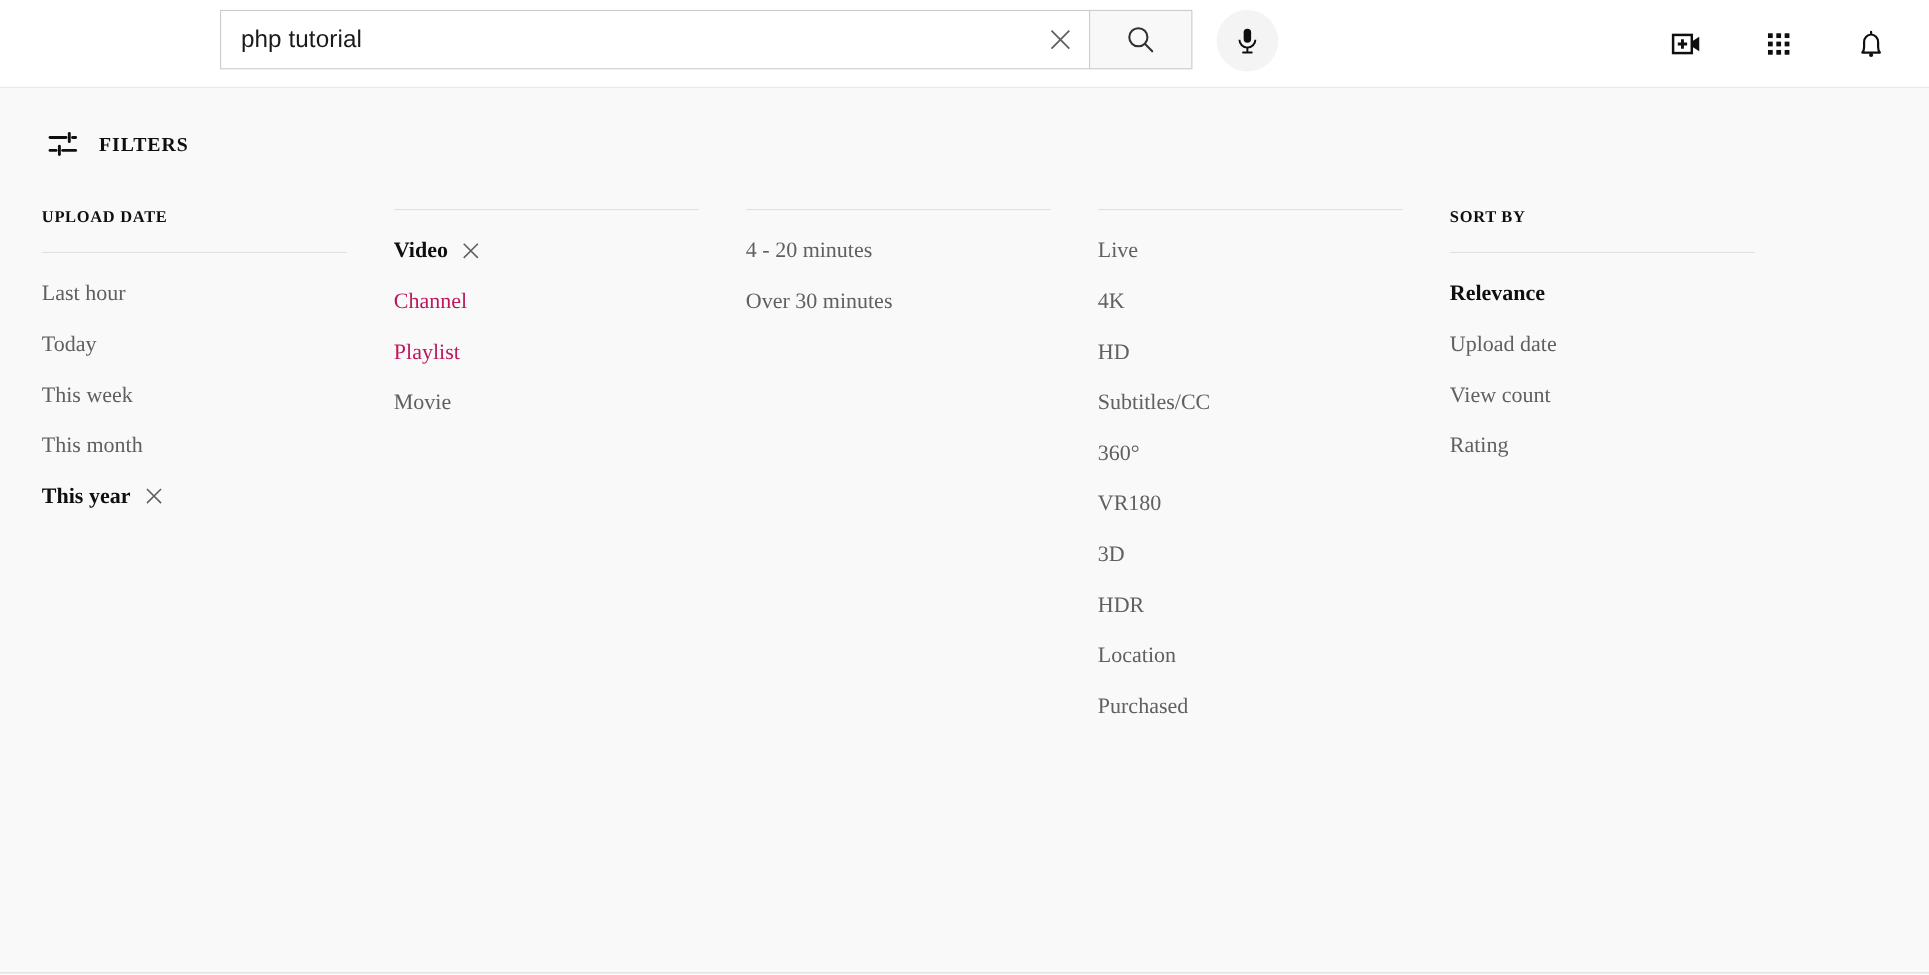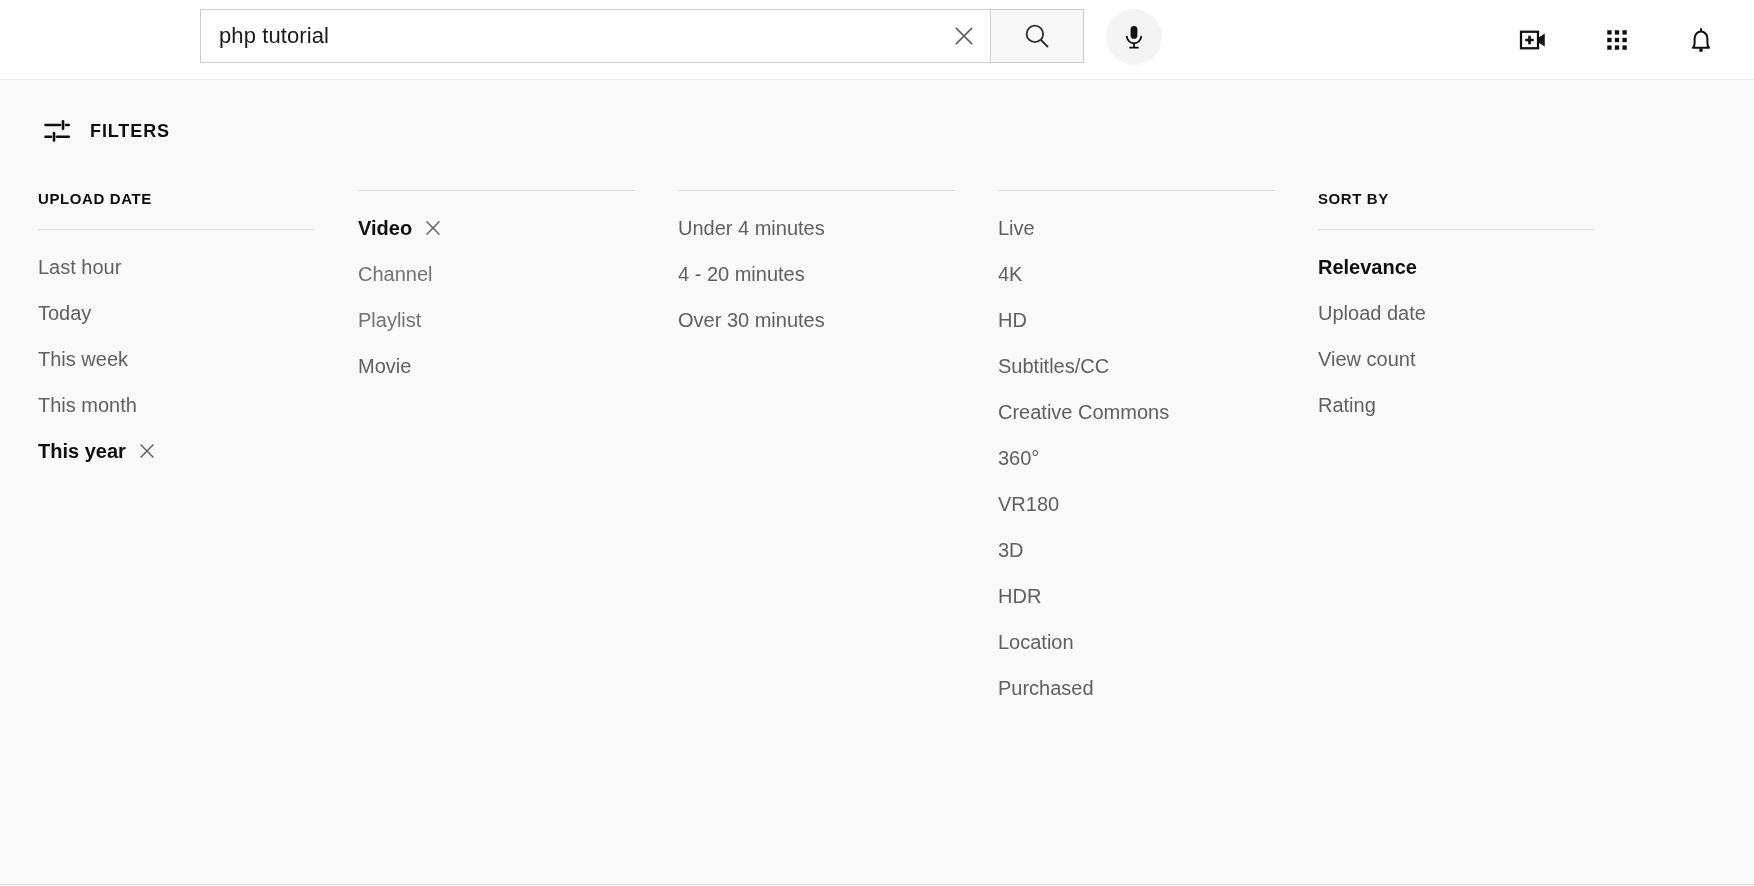--- a/index.html
+++ b/index.html
@@ -110,20 +110,21 @@
     cursor: pointer;
   }
 
   
   .filter-panel {
     width: 1754px;
     height: 805px;
     background: #f9f9f9;
     border-bottom: 1px solid #d9d9d9;
     position: relative;
+    font-family: Liberation Serif, serif;
   }
 
   .filters-header {
     display: flex;
     align-items: center;
     padding: 36px 0 0 42px;
     gap: 18px;
     cursor: pointer;
     width: 230px;
   }
@@ -164,21 +165,21 @@
     cursor: pointer;
     gap: 14px;
     width: fit-content;
   }
   .opt.selected {
     color: #0f0f0f;
     font-weight: bold;
     gap: 10px;
   }
   .opt.disabled {
-    color: #737373;
+    color: #be185d;
     cursor: default;
   }
   .opt .x-mark { display: none; }
   .opt.selected .x-mark { display: inline-flex; align-items: center; }
 
   svg { display: block; }
 </style>
 </head>
 <body>
 
@@ -327,46 +328,40 @@
         <span>Playlist</span>
       </div>
       <div class="opt">
         <span>Movie</span>
       </div>
     </div>
 
     <div class="col">
       <div class="col-rule"></div>
       <div class="opt">
-        <span>Under 4 minutes</span>
-      </div>
-      <div class="opt">
         <span>4 - 20 minutes</span>
       </div>
       <div class="opt">
         <span>Over 30 minutes</span>
       </div>
     </div>
 
     <div class="col">
       <div class="col-rule"></div>
       <div class="opt">
         <span>Live</span>
       </div>
       <div class="opt">
         <span>4K</span>
       </div>
       <div class="opt">
         <span>HD</span>
       </div>
       <div class="opt">
         <span>Subtitles/CC</span>
-      </div>
-      <div class="opt">
-        <span>Creative Commons</span>
       </div>
       <div class="opt">
         <span>360°</span>
       </div>
       <div class="opt">
         <span>VR180</span>
       </div>
       <div class="opt">
         <span>3D</span>
       </div>

